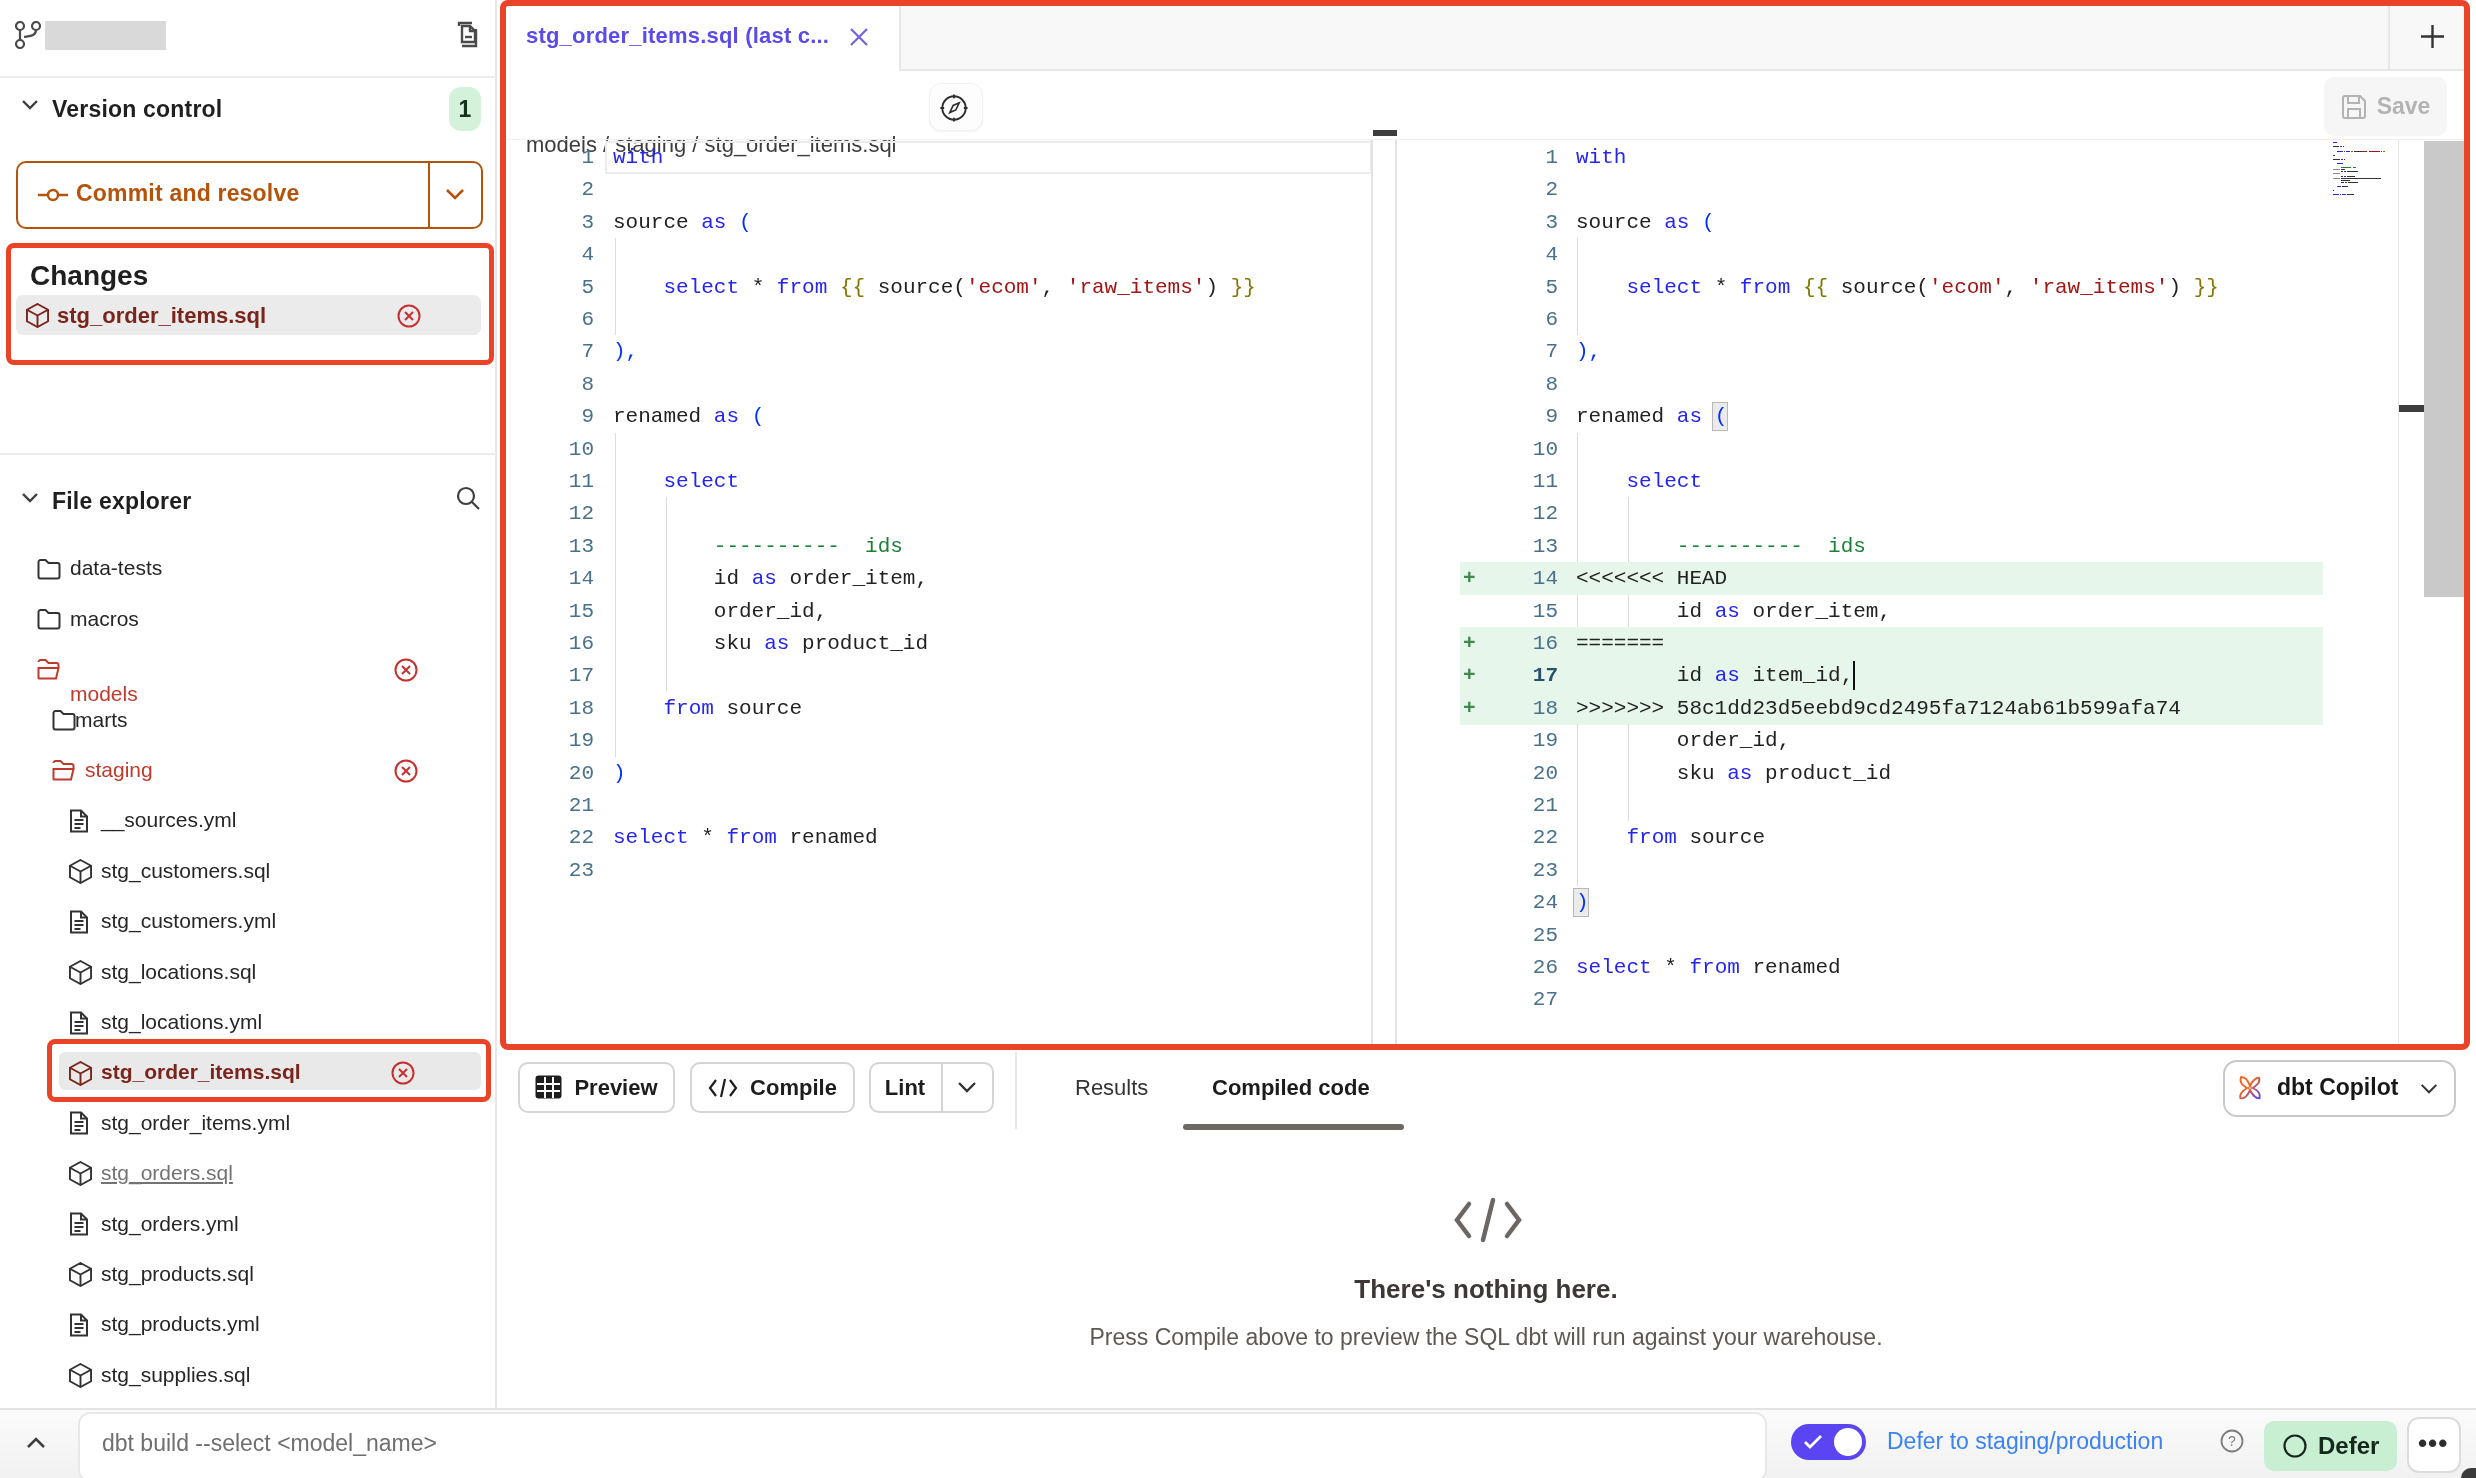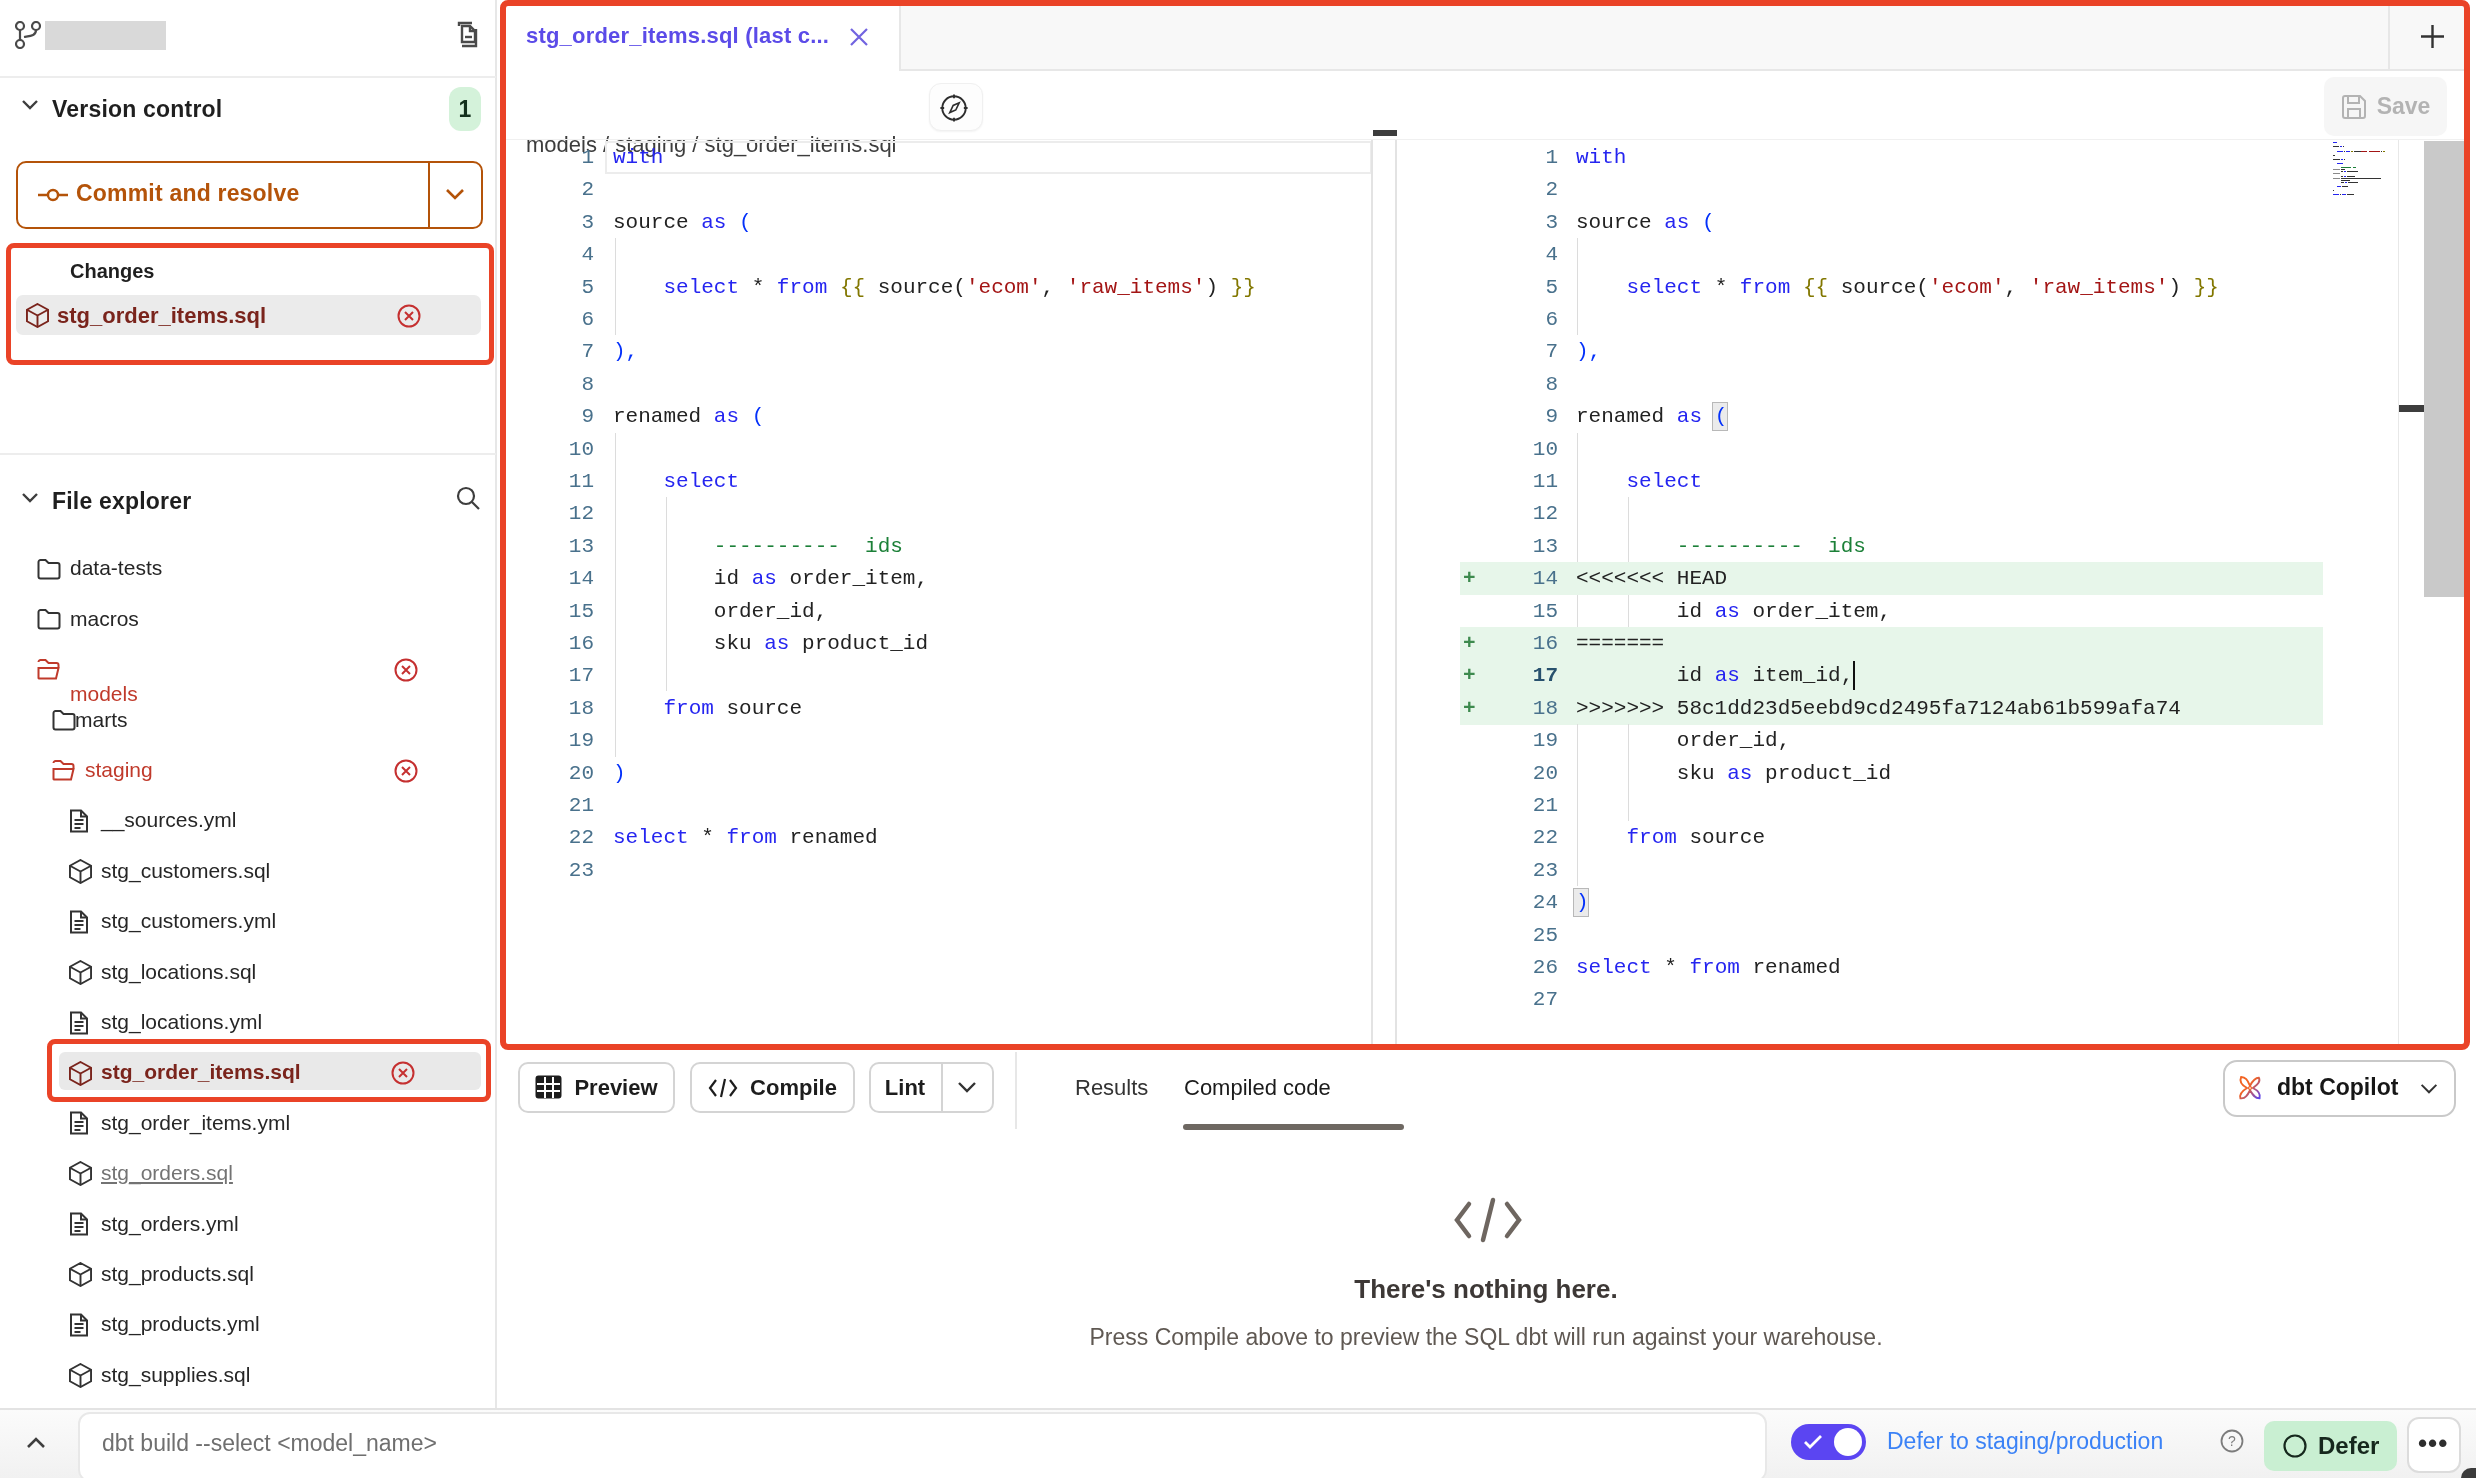--- a/index.html
+++ b/index.html
@@ -14,21 +14,21 @@
 .hdr-divider { left:0; top:76px; width:496px; height:2px; background:#ededed; }
 .sec-divider { left:0; top:453px; width:496px; height:2px; background:#ededed; }
 .grey-box { left:45px; top:21px; width:121px; height:29px; background:#d9d9d9; }
 .sec-title { font-size:23px; font-weight:bold; color:#1f1f1f; letter-spacing:0.2px; }
 .badge1 { left:449px; top:87px; width:32px; height:44px; background:#d4f2da; border-radius:12px;
   text-align:center; line-height:44px; font-size:23px; font-weight:bold; color:#13311d; }
 .commit-btn { left:16px; top:161px; width:467px; height:68px; border:2px solid #b45309; border-radius:10px; background:#fff; }
 .commit-sep { left:428px; top:161px; width:2px; height:68px; background:#b45309; }
 .commit-txt { left:76px; top:180px; font-size:23px; font-weight:bold; color:#b45309; letter-spacing:0.2px;}
 .red-box1 { left:6px; top:243px; width:488px; height:122px; border:5px solid #ea4327; border-radius:8px; }
-.changes-lbl { left:30px; top:260px; font-size:20px; font-weight:bold; color:#1f1f1f;margin-left:40px; }
+.changes-lbl { left:30px; top:260px; font-size:28px; font-weight:bold; color:#1f1f1f; }
 .changes-row { left:16px; top:295px; width:465px; height:40px; background:#ebebeb; border-radius:7px; }
 .maroon { color:#7a241c; }
 .file-red-box { left:47px; top:1039px; width:444px; height:63px; border:5px solid #ea4327; border-radius:8px; }
 .sel-row { left:59px; top:1052px; width:422px; height:38px; background:#e9e9e9; border-radius:6px; }
 .tree-item { font-size:21px; color:#262626; }
 
 
 .editor-red { left:500px; top:0px; width:1970px; height:1050px; border:6px solid #ea4327; border-radius:8px; }
 .tabstrip-rest { left:900px; top:0px; width:1565px; height:71px; background:#f8f8f8; border-bottom:2px solid #e7e7e7; }
 .tab-rborder { left:899px; top:0px; width:2px; height:71px; background:#e7e7e7; }
@@ -485,21 +485,21 @@
   </div>
   <div class="toolbar-btn" style="left:869px;width:125px;"></div>
   <div class="abs" style="left:869px;top:1062px;width:72px;height:51px;display:flex;align-items:center;justify-content:center;font-size:22px;font-weight:bold;color:#1d1d1d;">Lint</div>
   <div class="abs" style="left:941px;top:1062px;width:2px;height:51px;background:#d4d4d4;"></div>
   <svg class="abs" style="left:957px;top:1081px" width="20" height="13" viewBox="0 0 20 13">
     <path d="M2 2 l8 8 l8 -8" fill="none" stroke="#333" stroke-width="2.4"></path>
   </svg>
 
   <div class="abs tab-divider"></div>
   <div class="res-tab" style="left:1075px;">Results</div>
-  <div class="res-tab" style="left:1184px;font-weight:normal;color:#1b1b1b;">Compiled code</div>
+  <div class="res-tab" style="left:1212px;font-weight:bold;color:#1b1b1b;">Compiled code</div>
   <div class="abs active-underline"></div>
 
   <div class="abs copilot-btn"></div>
   <svg class="abs" style="left:2236px;top:1074px" width="28" height="28" viewBox="0 0 38 38">
     <defs>
         <linearGradient id="cg" x1="0" y1="0" x2="1" y2="1">
       <stop offset="0.4" stop-color="#f26322"></stop>
           <stop offset="1" stop-color="#5b45f2"></stop>
         </linearGradient>
       </defs>

